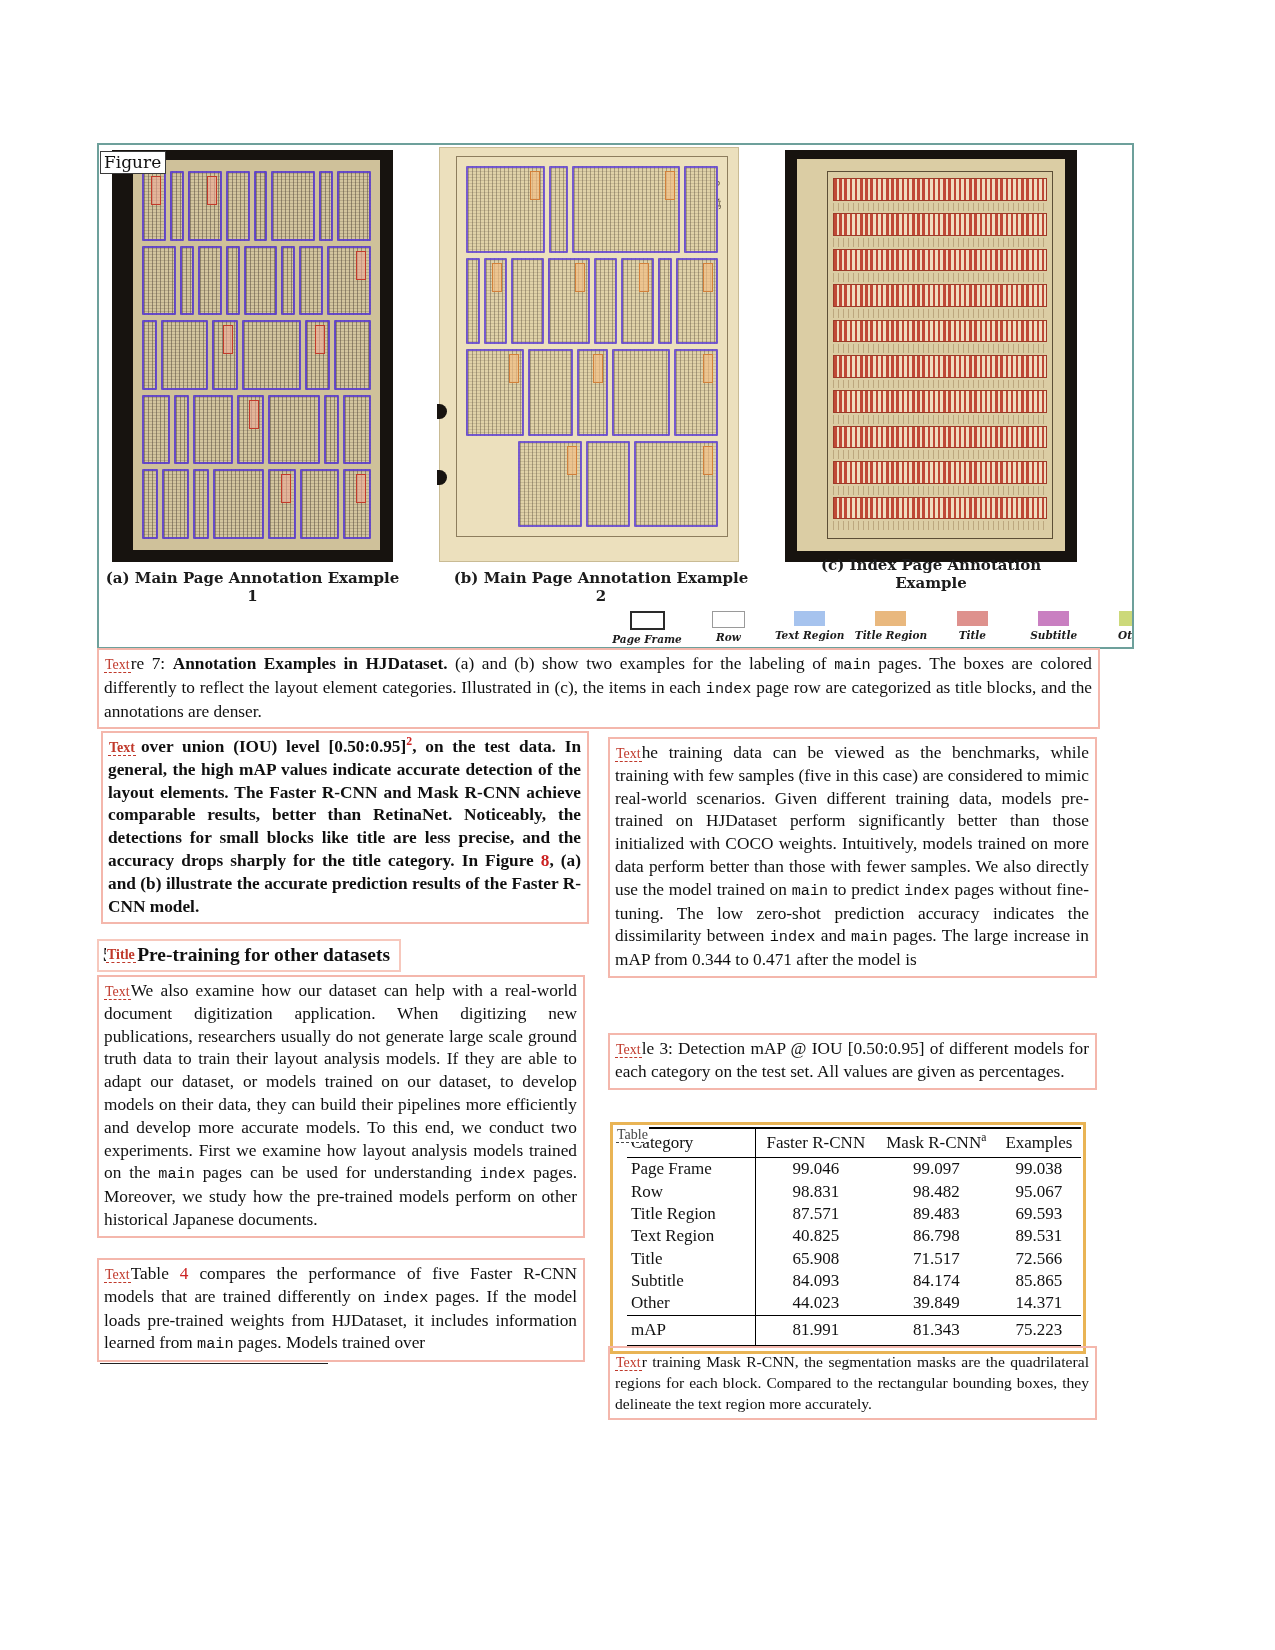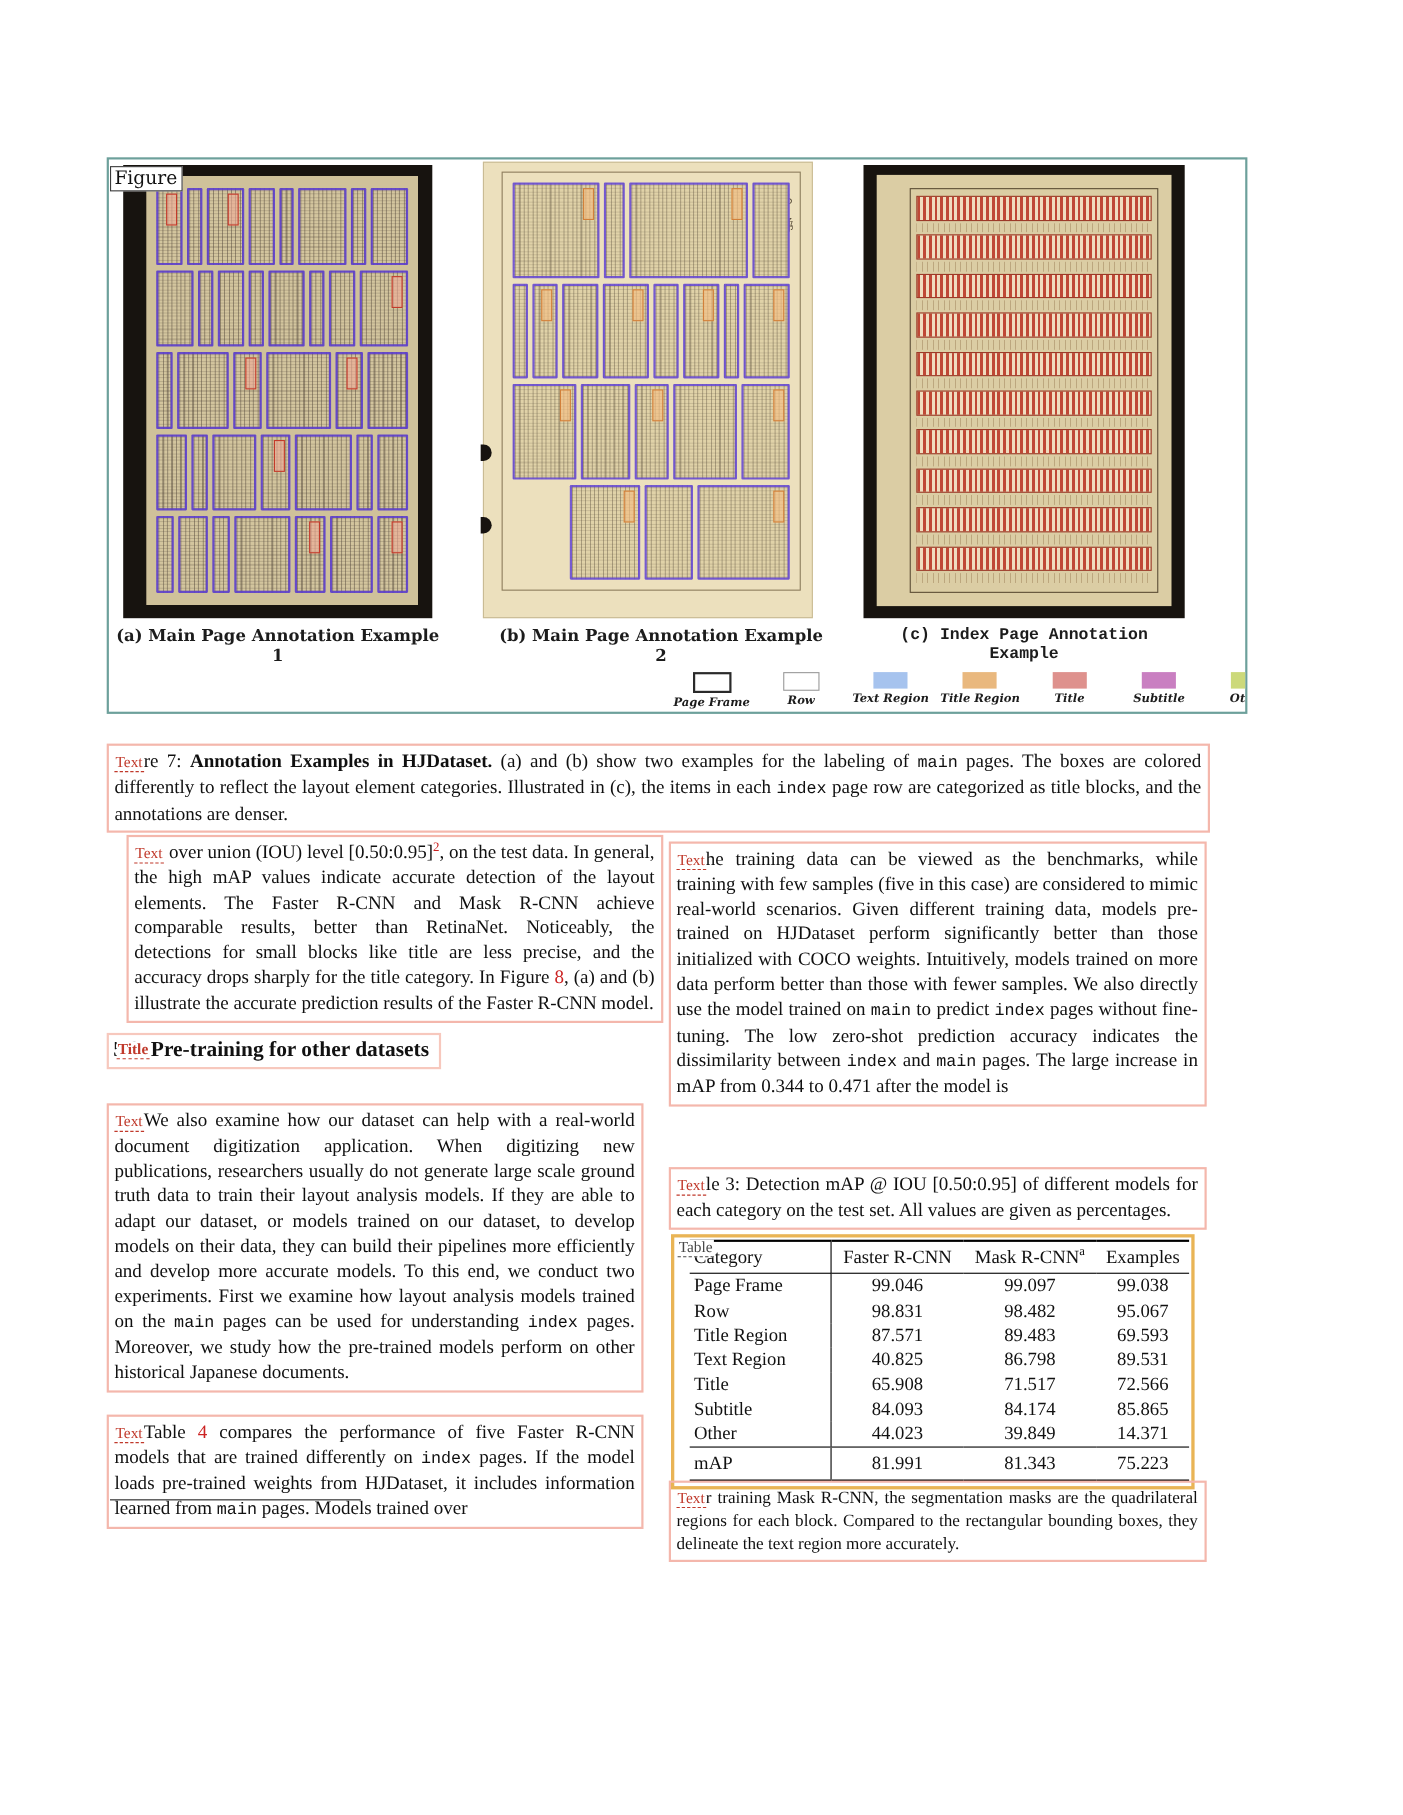--- a/index.html
+++ b/index.html
@@ -1,19 +1,19 @@
 <!DOCTYPE html>
 <html><head>
 <meta charset="utf-8">
 <style>
   html,body{margin:0;padding:0;background:#ffffff;}
   .page{position:relative;width:1275px;height:1650px;background:#fff;overflow:hidden;
         font-family:"Liberation Serif",serif;color:#111;}
   .abs{position:absolute;}
-  .body-text{font-size:17.3px;line-height:22.8px;text-align:justify;color:#101010;margin-top:28px;}
+  .body-text{font-size:17.3px;line-height:22.8px;text-align:justify;color:#101010;}
   .foot-text{font-size:15.6px;line-height:21px;text-align:justify;color:#101010;}
   .annot-box{border:2px solid #f4b7ac;background:rgba(255,255,255,0);padding:3px 6px 4px 5px;}
   .annot-box-light{border:2px solid #f7c8bd;padding:2px 9px 3px 4px;}
   .annot-box-gold{border:3px solid #e9b455;}
   .annot-label{font-size:14px;background:#fff;padding:0 1px;border-bottom:1px dashed currentColor;
                line-height:15px;display:inline;position:relative;z-index:2;}
   .label-red{color:#c0392b;}
   .label-dark{color:#474747;}
   .gap{margin-right:5px;}
   .overlay{position:absolute;left:3px;top:4px;}
@@ -258,21 +258,21 @@
             <div class="jc-pair">
               <div class="jc-band"></div>
               <div class="jc-gap"></div>
             </div>
           </div>
       </div>
     </div>
 
     <div class="abs subcap" style="left:6px;top:424px;width:295px;">(a) Main Page Annotation Example 1</div>
     <div class="abs subcap" style="left:352px;top:424px;width:300px;">(b) Main Page Annotation Example 2</div>
-    <div class="abs subcap" style="left:686px;top:424px;width:292px;font-family:Liberation Mono, monospace;">(c) Index Page Annotation Example</div>
+    <div class="abs subcap" style="left:686px;top:411px;width:292px;">(c) Index Page Annotation Example</div>
 
     <div class="abs legend" id="legend" style="left:512px;top:466px;width:560px;">
         <div class="legend-item">
           <div class="legend-swatch" style="background: rgb(255, 255, 255); border: 2px solid rgb(42, 42, 42);"></div>
           <div class="legend-label">Page Frame</div>
         </div>
         <div class="legend-item">
           <div class="legend-swatch" style="background: rgb(255, 255, 255); border: 1.5px solid rgb(154, 154, 154);"></div>
           <div class="legend-label">Row</div>
         </div>
@@ -296,21 +296,21 @@
           <div class="legend-swatch" style="background: rgb(204, 217, 122);"></div>
           <div class="legend-label">Other</div>
         </div>
       </div>
   </div>
 
   <div class="abs annot-box body-text" style="left:97px;top:648px;width:988px;">
     <span class="annot-label label-red">Text</span><span><span class="">re 7: </span><span class="bold">Annotation Examples in HJDataset.</span><span class=""> (a) and (b) show two examples for the labeling of </span><span class="mono">main</span><span class=""> pages. The boxes are colored differently to reflect the layout element categories.  Illustrated in (c), the items in each </span><span class="mono">index</span><span class=""> page row are categorized as title blocks, and the annotations are denser.</span></span>
   </div>
 
-  <div class="abs annot-box body-text" style="left:115px;top:731px;width:473px;">
+  <div class="abs annot-box body-text" style="left:101px;top:731px;width:473px;font-weight:bold;">
     <span class="annot-label label-red gap">Text</span><span><span class="">over union (IOU) level [0.50:0.95]</span><sup class="red">2</sup><span class="">, on the test data.  In general, the high mAP values indicate accurate detection of the layout elements.  The Faster R-CNN and Mask R-CNN achieve comparable results, better than RetinaNet.  Noticeably, the detections for small blocks like title are less precise, and the accuracy drops sharply for the title category.  In Figure </span><span class="red">8</span><span class="">, (a) and (b) illustrate the accurate prediction results of the Faster R-CNN model.</span></span>
   </div>
 
   <div class="abs annot-box-light" style="left:97px;top:939px;">
     <span class="heading">
       <span class="annot-label label-red overlay">Title</span><span>5.2. Pre-training for other datasets</span>
     </span>
   </div>
 
   <div class="abs annot-box body-text" style="left:97px;top:975px;width:473px;">

